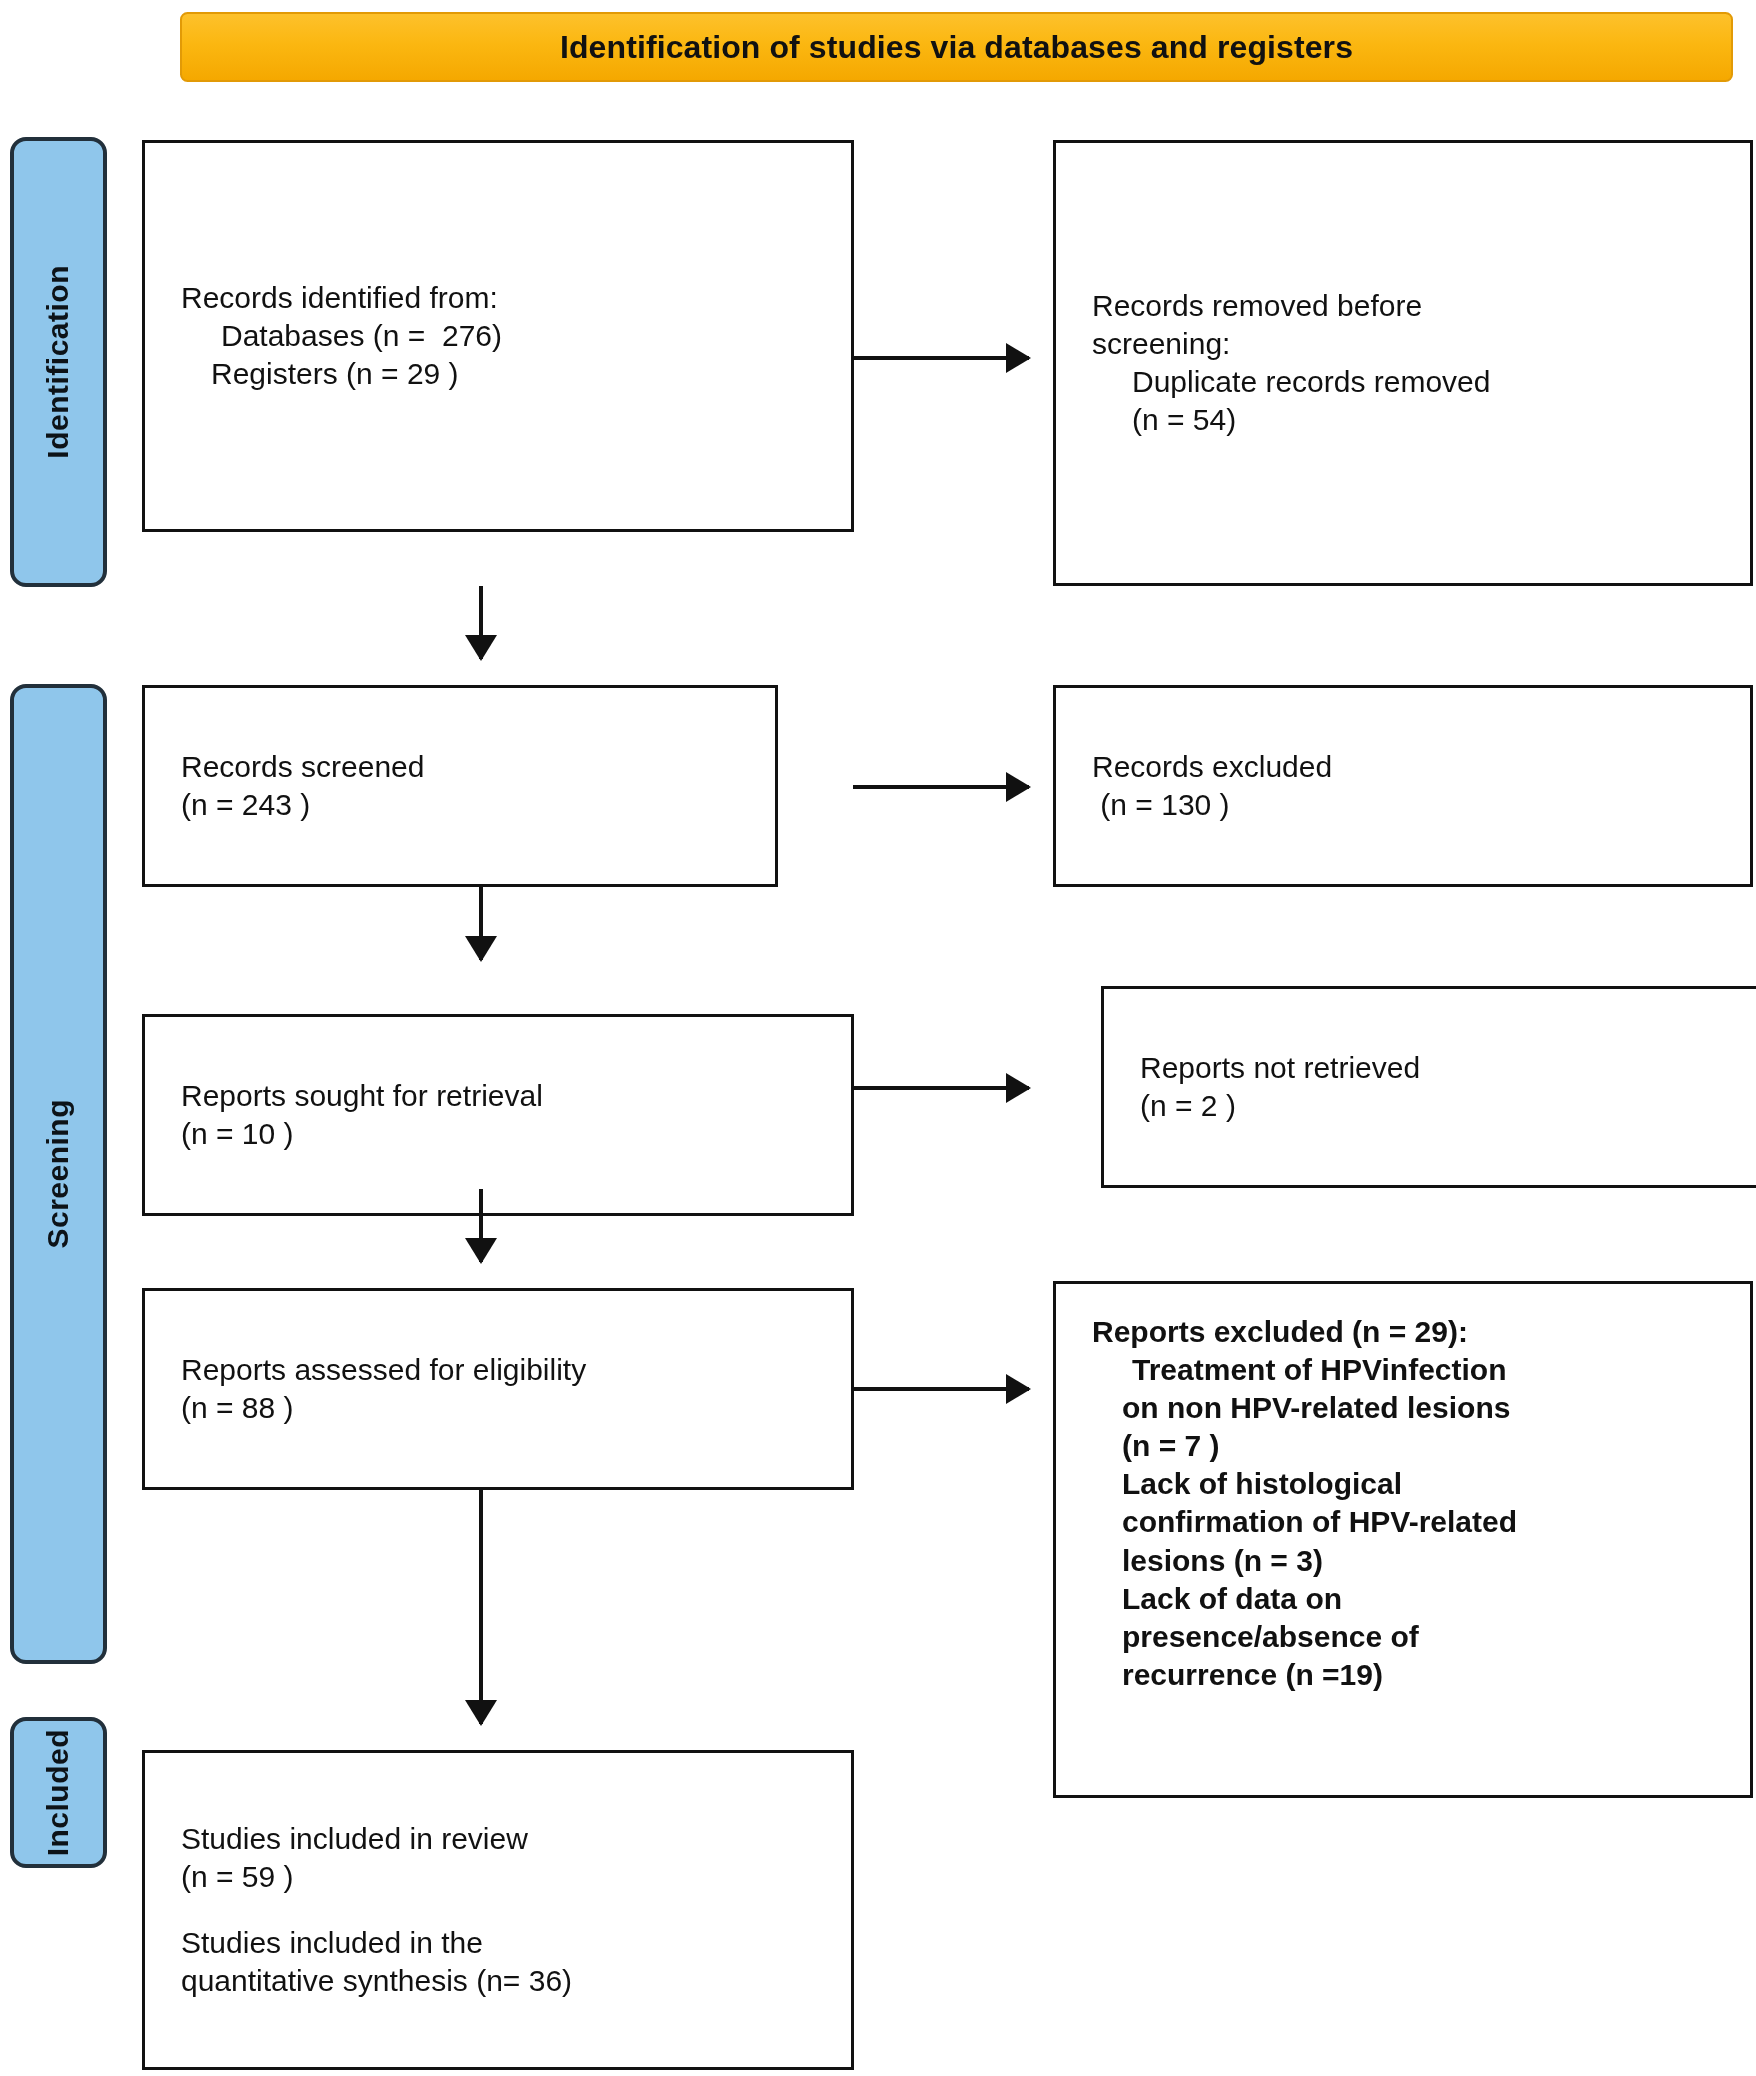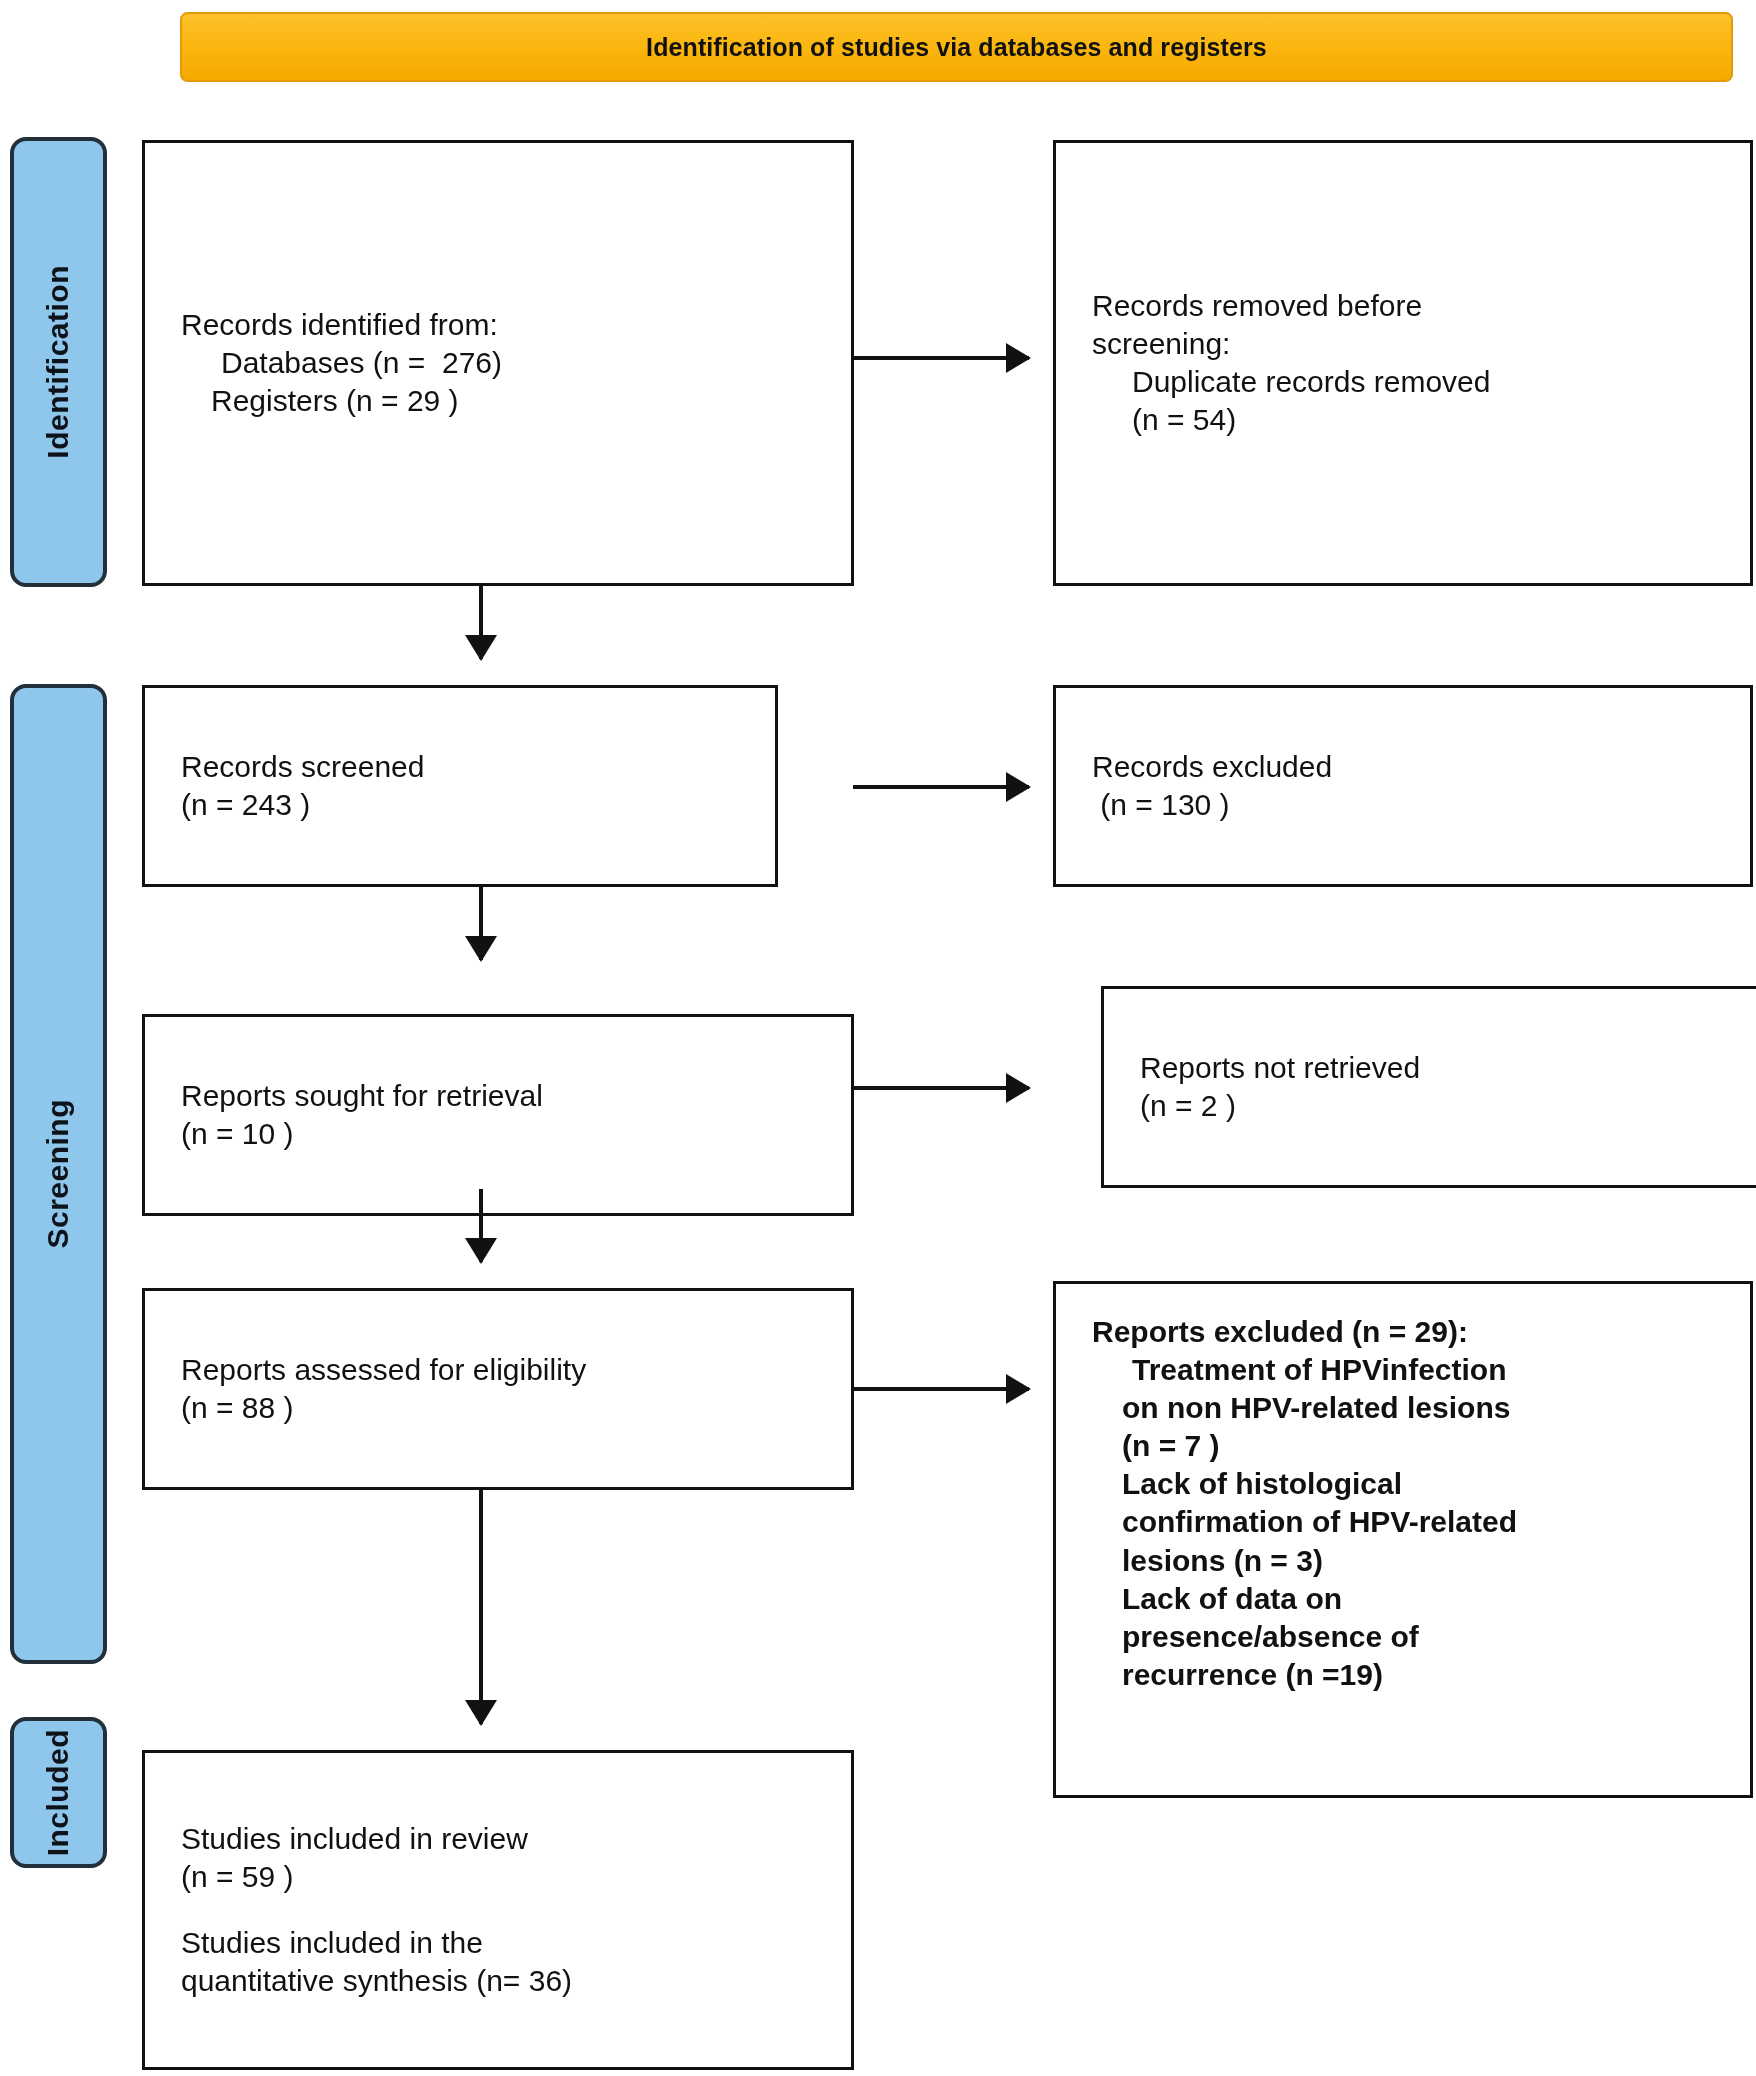--- a/index.html
+++ b/index.html
@@ -28,21 +28,21 @@
     height: 70px;
     background: linear-gradient(180deg, #FDC12B 0%, #FBB711 45%, #F5A800 100%);
     border: 2.7px solid #E29A06;
     border-radius: 7.5px;
     box-sizing: border-box;
     display: flex;
     align-items: center;
     justify-content: center;
   }
   .banner-title {
-    font-size: 25px;
+    font-size: 32px;
     font-weight: bold;
     letter-spacing: 0.1px;
     color: #111111;
     text-align: center;
     white-space: nowrap;
   }
 
   
   .band {
     position: absolute;
@@ -88,21 +88,21 @@
     font-size: 30px;
     line-height: 1.27;
     color: #111111;
     white-space: pre-wrap;
   }
   .indent-1 { padding-left: 40px; }
   .indent-2 { padding-left: 30px; }
   .spacer-line { height: 28px; }
 
   
-  .box-identified   { left: 142px;  top: 140px;  width: 712px; height: 446px; }
+  .box-identified   { left: 142px;  top: 140px;  width: 712px; height: 392px; }
   .box-removed      { left: 1053px; top: 140px;  width: 700px; height: 446px; }
   .box-screened     { left: 142px;  top: 685px; width: 636px; height: 202px; }
   .box-excluded     { left: 1053px; top: 685px; width: 700px; height: 202px; }
   .box-sought       { left: 142px;  top: 986px; width: 712px; height: 202px; margin-top: 28px; }
   .box-notretrieved { left: 1053px; top: 986px; width: 684px; height: 202px; margin-left: 48px; }
   .box-assessed     { left: 142px;  top: 1288px; width: 712px; height: 202px; }
   .box-repexcluded  { left: 1053px; top: 1281px; width: 700px; height: 517px;
                       align-items: flex-start; padding-top: 29px; font-weight: bold; }
   .box-included     { left: 142px;  top: 1750px; width: 712px; height: 320px; }
 

